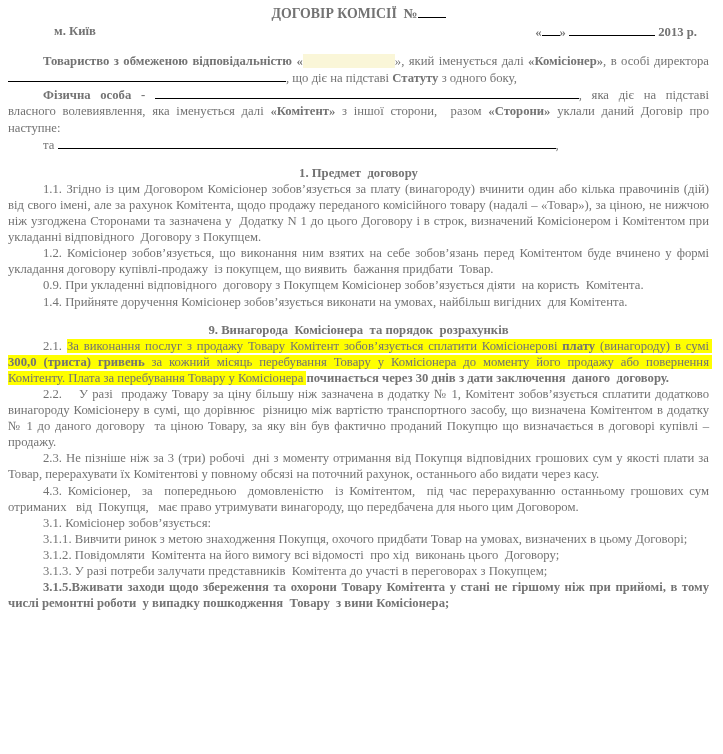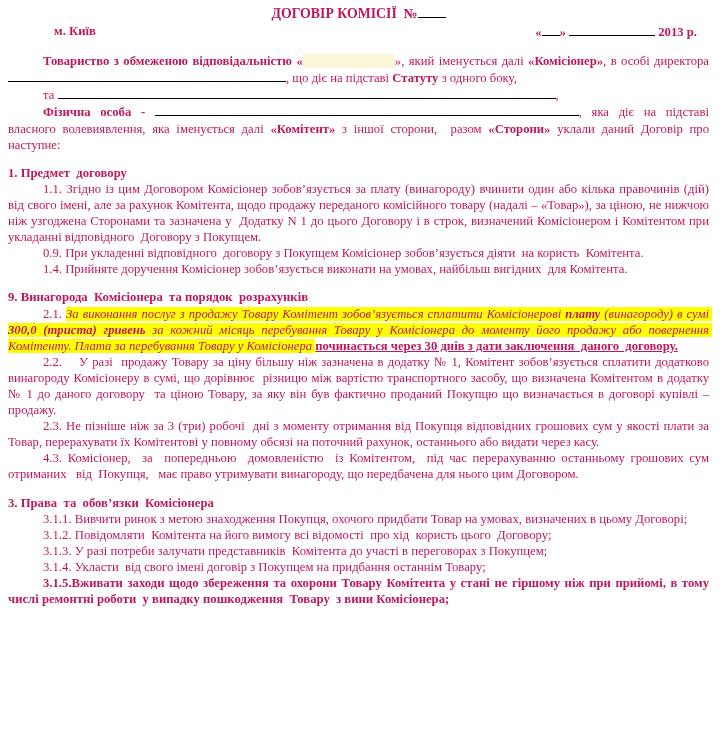--- a/index.html
+++ b/index.html
@@ -4,32 +4,32 @@
 <style>
   html,body { margin:0; padding:0; background:#ffffff; }
   .page {
     position:relative;
     width:723px; height:754px;
     box-sizing:border-box;
     background:#ffffff;
     font-family:"Liberation Serif","DejaVu Serif",serif;
     font-size:12.7px;
     line-height:16.1px;
-    color:#be185d;
+    color:#737373;
     padding:5px 14px 8px 8px;
     overflow:hidden;
   }
   .title { text-align:center; font-weight:700; font-size:13.8px; margin-bottom:1px; }
   .dateline { display:flex; justify-content:space-between; font-weight:700; padding-left:46px; margin:0 12px 13px 0;gap:28px; }
   .p { text-align:justify; text-indent:35px; margin:0; }
-  .h { text-align:left; font-weight:700; margin-top:12px; }
+  .h { text-align:center; font-weight:700; margin-top:12px; }
   .seg { white-space:pre-wrap; }
   .seg.b { font-weight:700; }
-  .seg.u { text-decoration:underline; }
-  .seg.hl { background-color:#ffff00;font-style:italic; }
+  .seg.u { }
+  .seg.hl { background-color:#ffff00; }
   .blank {
     display:inline-block;
     height:12px;
     border-bottom:1px solid #000;
     vertical-align:baseline;
   }
   .blank.cream {
     border-bottom:none;
     background:#faf6d8;
     height:14px;
@@ -39,30 +39,30 @@
 </head>
 <body>
 
 <div class="page" id="doc-root">
     <div class="title"><span class="seg b">ДОГОВІР КОМІСІЇ  №</span><span class="blank" style="width: 28px;"></span></div>
     <div class="dateline">
       <span><span class="seg b">м. Київ</span></span>
       <span><span class="seg b">«</span><span class="blank" style="width: 18px;"></span><span class="seg b">» </span><span class="blank" style="width: 86px;"></span><span class="seg b"> 2013 р.</span></span>
     </div>
     <div class="p"><span class="seg b">Товариство з обмеженою відповідальністю «</span><span class="blank cream" style="width: 92px;"></span><span class="seg">», який іменується далі </span><span class="seg b">«Комісіонер»</span><span class="seg">, в особі директора </span><span class="blank" style="width: 278px;"></span><span class="seg">, що діє на підставі </span><span class="seg b">Статуту</span><span class="seg"> з одного боку,</span></div>
+    <div class="p"><span class="seg b">Фізична особа - </span><span class="blank" style="width: 424px;"></span><span class="seg">, яка діє на підставі власного волевиявлення, яка іменується далі </span><span class="seg b">«Комітент»</span><span class="seg"> з іншої сторони,  разом </span><span class="seg b">«Сторони»</span><span class="seg"> уклали даний Договір про наступне:</span></div>
     <div class="p"><span class="seg">та </span><span class="blank" style="width: 498px;"></span><span class="seg">,</span></div>
-    <div class="p"><span class="seg b">Фізична особа - </span><span class="blank" style="width: 424px;"></span><span class="seg">, яка діє на підставі власного волевиявлення, яка іменується далі </span><span class="seg b">«Комітент»</span><span class="seg"> з іншої сторони,  разом </span><span class="seg b">«Сторони»</span><span class="seg"> уклали даний Договір про наступне:</span></div>
     <div class="h"><span class="seg b">1. Предмет  договору</span></div>
     <div class="p"><span class="seg">1.1. Згідно із цим Договором Комісіонер зобов’язується за плату (винагороду) вчинити один або кілька правочинів (дій) від свого імені, але за рахунок Комітента, щодо продажу переданого комісійного товару (надалі – «Товар»), за ціною, не нижчою ніж узгоджена Сторонами та зазначена у  Додатку N 1 до цього Договору і в строк, визначений Комісіонером і Комітентом при укладанні відповідного  Договору з Покупцем.</span></div>
+    <div class="p"><span class="seg">1.2. Комісіонер зобов’язується, що виконання ним взятих на себе зобов’язань перед Комітентом буде вчинено у формі укладання договору купівлі-продажу  із покупцем, що виявить  бажання придбати  Товар.</span></div>
     <div class="p"><span class="seg">0.9. При укладенні відповідного  договору з Покупцем Комісіонер зобов’язується діяти  на користь  Комітента.</span></div>
     <div class="p"><span class="seg">1.4. Прийняте доручення Комісіонер зобов’язується виконати на умовах, найбільш вигідних  для Комітента.</span></div>
     <div class="h"><span class="seg b">9. Винагорода  Комісіонера  та порядок  розрахунків</span></div>
     <div class="p"><span class="seg">2.1. </span><span class="seg hl">За виконання послуг з продажу Товару Комітент зобов’язується сплатити Комісіонерові </span><span class="seg b hl">плату</span><span class="seg hl"> (винагороду) в сумі </span><span class="seg b hl">300,0 (триста) гривень</span><span class="seg hl"> за кожний місяць перебування Товару у Комісіонера до моменту його продажу або повернення Комітенту. Плата за перебування Товару у Комісіонера </span><span class="seg b u">починається через 30 днів з дати заключення  даного  договору.</span></div>
     <div class="p"><span class="seg">2.2. &nbsp;&nbsp;&nbsp;У разі  продажу Товару за ціну більшу ніж зазначена в додатку № 1, Комітент зобов’язується сплатити додатково винагороду Комісіонеру в сумі, що дорівнює  різницю між вартістю транспортного засобу, що визначена Комітентом в додатку № 1 до даного договору  та ціною Товару, за яку він був фактично проданий Покупцю що визначається в договорі купівлі – продажу.</span></div>
     <div class="p"><span class="seg">2.3. Не пізніше ніж за 3 (три) робочі  дні з моменту отримання від Покупця відповідних грошових сум у якості плати за Товар, перерахувати їх Комітентові у повному обсязі на поточний рахунок, останнього або видати через касу.</span></div>
     <div class="p"><span class="seg">4.3. Комісіонер,  за  попередньою  домовленістю  із Комітентом,  під час перерахуванню останньому грошових сум   отриманих   від  Покупця,   має право утримувати винагороду, що передбачена для нього цим Договором.</span></div>
-    <div class="h"><span class="seg b">3. Права  та  обов’язки  Комісіонера</span></div>
+    <div class="p"><span class="seg">3.1. Комісіонер зобов’язується:</span></div>
     <div class="p"><span class="seg">3.1.1. Вивчити ринок з метою знаходження Покупця, охочого придбати Товар на умовах, визначених в цьому Договорі;</span></div>
-    <div class="p"><span class="seg">3.1.2. Повідомляти  Комітента на його вимогу всі відомості  про хід  користь цього  Договору;</span></div>
+    <div class="p"><span class="seg">3.1.2. Повідомляти  Комітента на його вимогу всі відомості  про хід  виконань цього  Договору;</span></div>
     <div class="p"><span class="seg">3.1.3. У разі потреби залучати представників  Комітента до участі в переговорах з Покупцем;</span></div>
-    <div class="p"><span class="seg">3.1.4. Укласти  від свого імені договір з Покупцем на придбання останнім Товару;</span></div>
     <div class="p"><span class="seg b">3.1.5.Вживати заходи щодо збереження та охорони Товару Комітента у стані не гіршому ніж при прийомі, в тому числі ремонтні роботи  у випадку пошкодження  Товару  з вини Комісіонера;</span></div>
   </div>
 
 </body></html>

